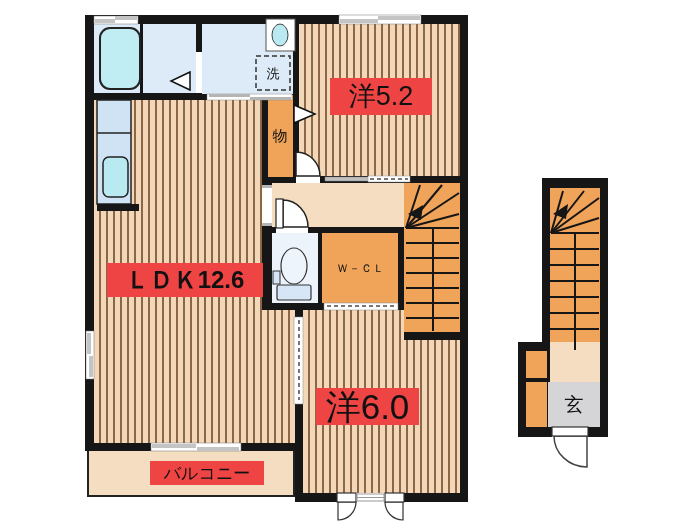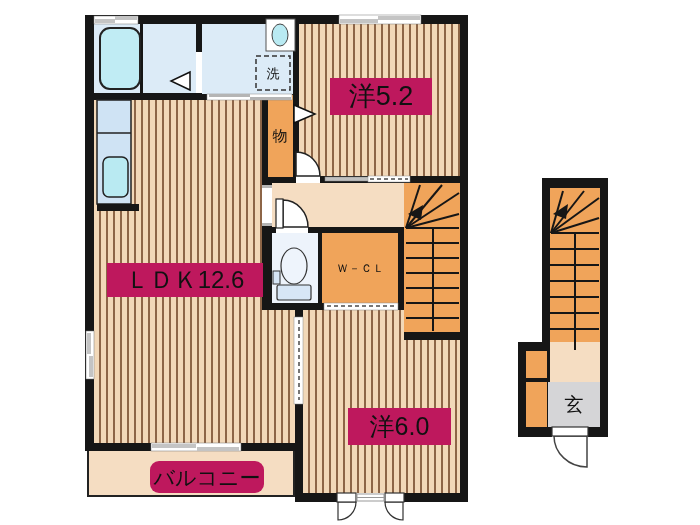--- a/index.html
+++ b/index.html
@@ -9,21 +9,21 @@
   .wall{background:#161616;}
   .wood{background-color:#f2d8b8;
         background-image:repeating-linear-gradient(90deg,transparent 0 5px,#8d6547 5px 7px);}
   .beige{background:#f5ddc2;}
   .orange{background:#f0a45a;}
   .lblue{background:#dcebf7;}
   .tfloor{background:#edf3fb;}
   .gray{background:#d5d5d7;}
   .label{display:flex;align-items:center;justify-content:center;
          font-weight:500;line-height:1;white-space:nowrap;}
-  .patch{background:#be185d;}
+  .patch{background:#ef4444;}
   svg{position:absolute;left:0;top:0;pointer-events:none;}
 </style>
 </head>
 <body>
 
 <div class="canvas">
 
   <div class="abs wall" style="left:85px;top:15px;width:383px;height:436px;"></div>
   <div class="abs wall" style="left:295px;top:330px;width:173px;height:172px;"></div>
   <div class="abs wall" style="left:542px;top:178px;width:66px;height:259px;"></div>
@@ -181,21 +181,21 @@
     <polygon points="553,214 568,204 566,219" fill="#161616"></polygon>
 
     <g>
       <rect x="552" y="427" width="36" height="10" fill="#fff"></rect>
       <path d="M554,436 A33,31 0 0 0 587,467 L587,436 Z" fill="#fff" stroke="#444" stroke-width="1.5"></path>
       <rect x="552" y="427" width="36" height="9" fill="#fff" stroke="#333" stroke-width="1.2"></rect>
     </g>
   </svg>
 
   <div class="abs label patch" style="left:330px;top:78px;width:102px;height:37px;font-size:27px;">洋5.2</div>
-  <div class="abs label patch" style="left:107px;top:263px;width:156px;height:34px;font-size:24px;">ＬＤＫ12.6</div>
-  <div class="abs label patch" style="left:348px;top:388px;width:103px;height:37px;font-size:25px;margin-top:20px;">洋6.0</div>
+  <div class="abs label patch" style="left:107px;top:263px;width:156px;height:34px;font-size:24px;font-weight:bold;">ＬＤＫ12.6</div>
+  <div class="abs label patch" style="left:316px;top:388px;width:103px;height:37px;font-size:35px;">洋6.0</div>
   <div class="abs label" style="left:322px;top:255px;width:78px;height:26px;font-size:11px;letter-spacing:1px;">Ｗ－ＣＬ</div>
   <div class="abs label" style="left:269px;top:124px;width:22px;height:22px;font-size:15px;">物</div>
   <div class="abs label" style="left:261px;top:61px;width:24px;height:24px;font-size:13px;">洗</div>
-  <div class="abs label patch" style="left:150px;top:461px;width:114px;height:32px;font-size:21px;border-radius:9px;">バルコニー</div>
+  <div class="abs label patch" style="left:150px;top:461px;width:114px;height:24px;font-size:17px;">バルコニー</div>
   <div class="abs label" style="left:561px;top:391px;width:26px;height:26px;font-size:19px;">玄</div>
 
 </div>
 
 </body></html>

